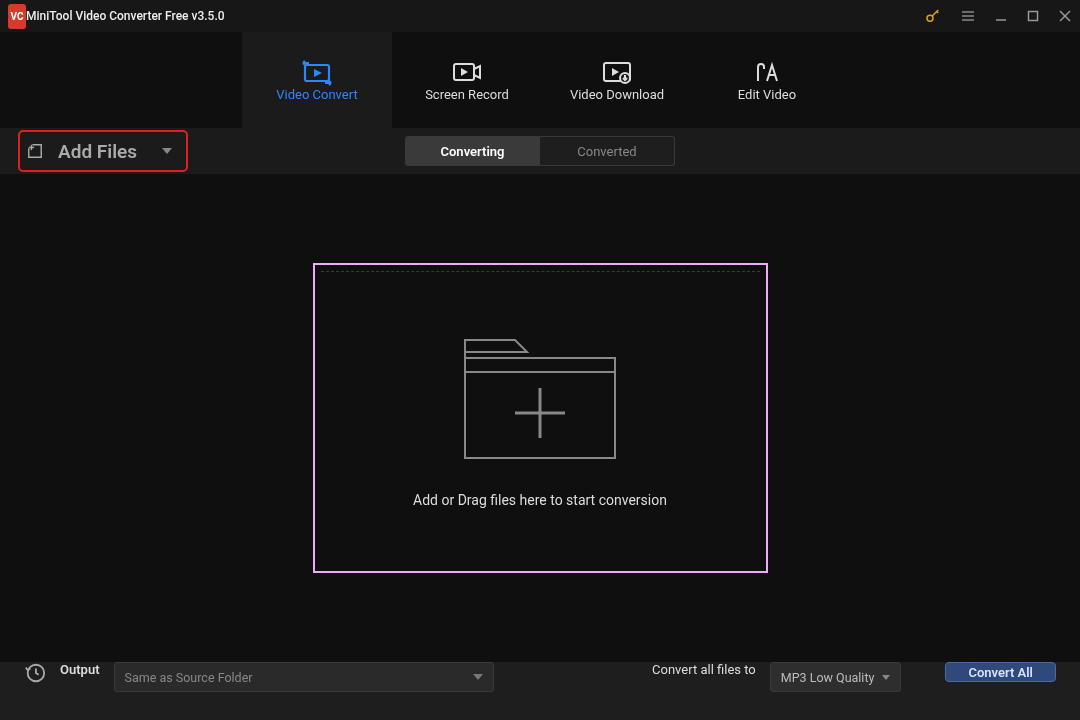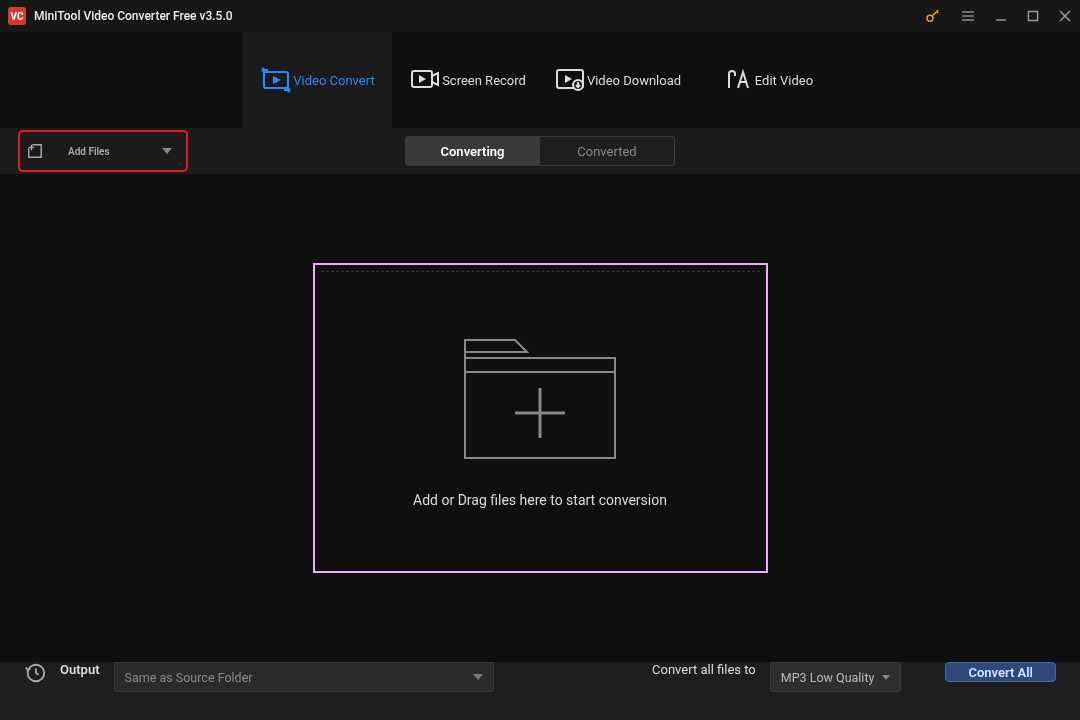--- a/index.html
+++ b/index.html
@@ -1,32 +1,32 @@
 <!DOCTYPE html>
 <html><head>
   <meta charset="utf-8">
   <style>
     * { margin: 0; padding: 0; box-sizing: border-box; font-family: -apple-system, BlinkMacSystemFont, "Segoe UI", Roboto, sans-serif; }
     body { width: 1080px; height: 720px; background: #0f0f0f; color: #ccc; overflow: hidden; }
     
     .titlebar { height: 32px; display: flex; align-items: center; padding: 0 8px; background: #171717; }
-    .app-logo { width: 18px; height: 18px; background: #d43b2a; border-radius: 3px; display: flex; align-items: center; justify-content: center; font-size: 10px; color: #fff; font-weight: bold; margin-right: 8px; }
+    .app-logo { width: 18px; height: 25px; background: #d43b2a; border-radius: 3px; display: flex; align-items: center; justify-content: center; font-size: 10px; color: #fff; font-weight: bold; }
     .app-title { font-size: 12px; color: #eee; font-weight: 500; }
     .titlebar-controls { margin-left: auto; display: flex; align-items: center; gap: 18px; }
     .titlebar-controls svg { display: block; }
     .window-btn { width: 14px; height: 14px; display: flex; align-items: center; justify-content: center; cursor: pointer; }
 
     .main-tabs { height: 96px; display: flex; align-items: stretch; padding-left: 242px; background: transparent; }
-    .main-tab { width: 150px; display: flex; align-items: center; justify-content: center; gap: 0; cursor: pointer; color: #ddd; font-size: 13px; }
+    .main-tab { width: 150px; display: flex; flex-direction: column; align-items: center; justify-content: center; gap: 0; cursor: pointer; color: #ddd; font-size: 13px; }
     .main-tab.active { background: #1b1b1b; color: #2b87ff; }
     .main-tab svg { height: 28px; }
     .main-tab.active svg { stroke: #2b87ff; }
 
     .toolbar { height: 46px; display: flex; align-items: center; background: #1b1b1b; padding: 0 18px; position: relative; }
-    .add-files-btn { display: flex; align-items: center; gap: 24px; padding: 6px 14px 6px 6px; color: #aaa; font-size: 10px; font-weight: 600; cursor: pointer; border: 2.5px solid #e02020; border-radius: 5px; height: 42px; width: 170px; position: absolute; left: 18px; top: 2px; }
+    .add-files-btn { display: flex; align-items: center; gap: 14px; padding: 6px 14px 6px 6px; color: #aaa; font-size: 19px; font-weight: 600; cursor: pointer; border: 2.5px solid #e02020; border-radius: 5px; height: 42px; width: 170px; position: absolute; left: 18px; top: 2px; }
     .add-files-btn .plus-doc { width: 18px; height: 16px; }
     .add-files-btn .chev { margin-left: auto; }
     .segmented { display: flex; margin: 0 auto; }
     .seg-btn { width: 135px; height: 30px; display: flex; align-items: center; justify-content: center; font-size: 13px; color: #888; border: 1px solid #3a3a3a; cursor: pointer; background: #1e1e1e; }
     .seg-btn.active { color: #fff; font-weight: 600; background: #3a3a3a; }
     .seg-btn:first-child { border-radius: 3px 0 0 3px; }
     .seg-btn:last-child { border-radius: 0 3px 3px 0; border-left: none; }
 
     .content { height: 488px; display: flex; align-items: center; justify-content: center; background: #0f0f0f; }
     .drop-zone { width: 455px; height: 310px; border: 2px solid #f0abfc; display: flex; flex-direction: column; align-items: center; justify-content: center; gap: 24px; cursor: pointer; position: relative; }

